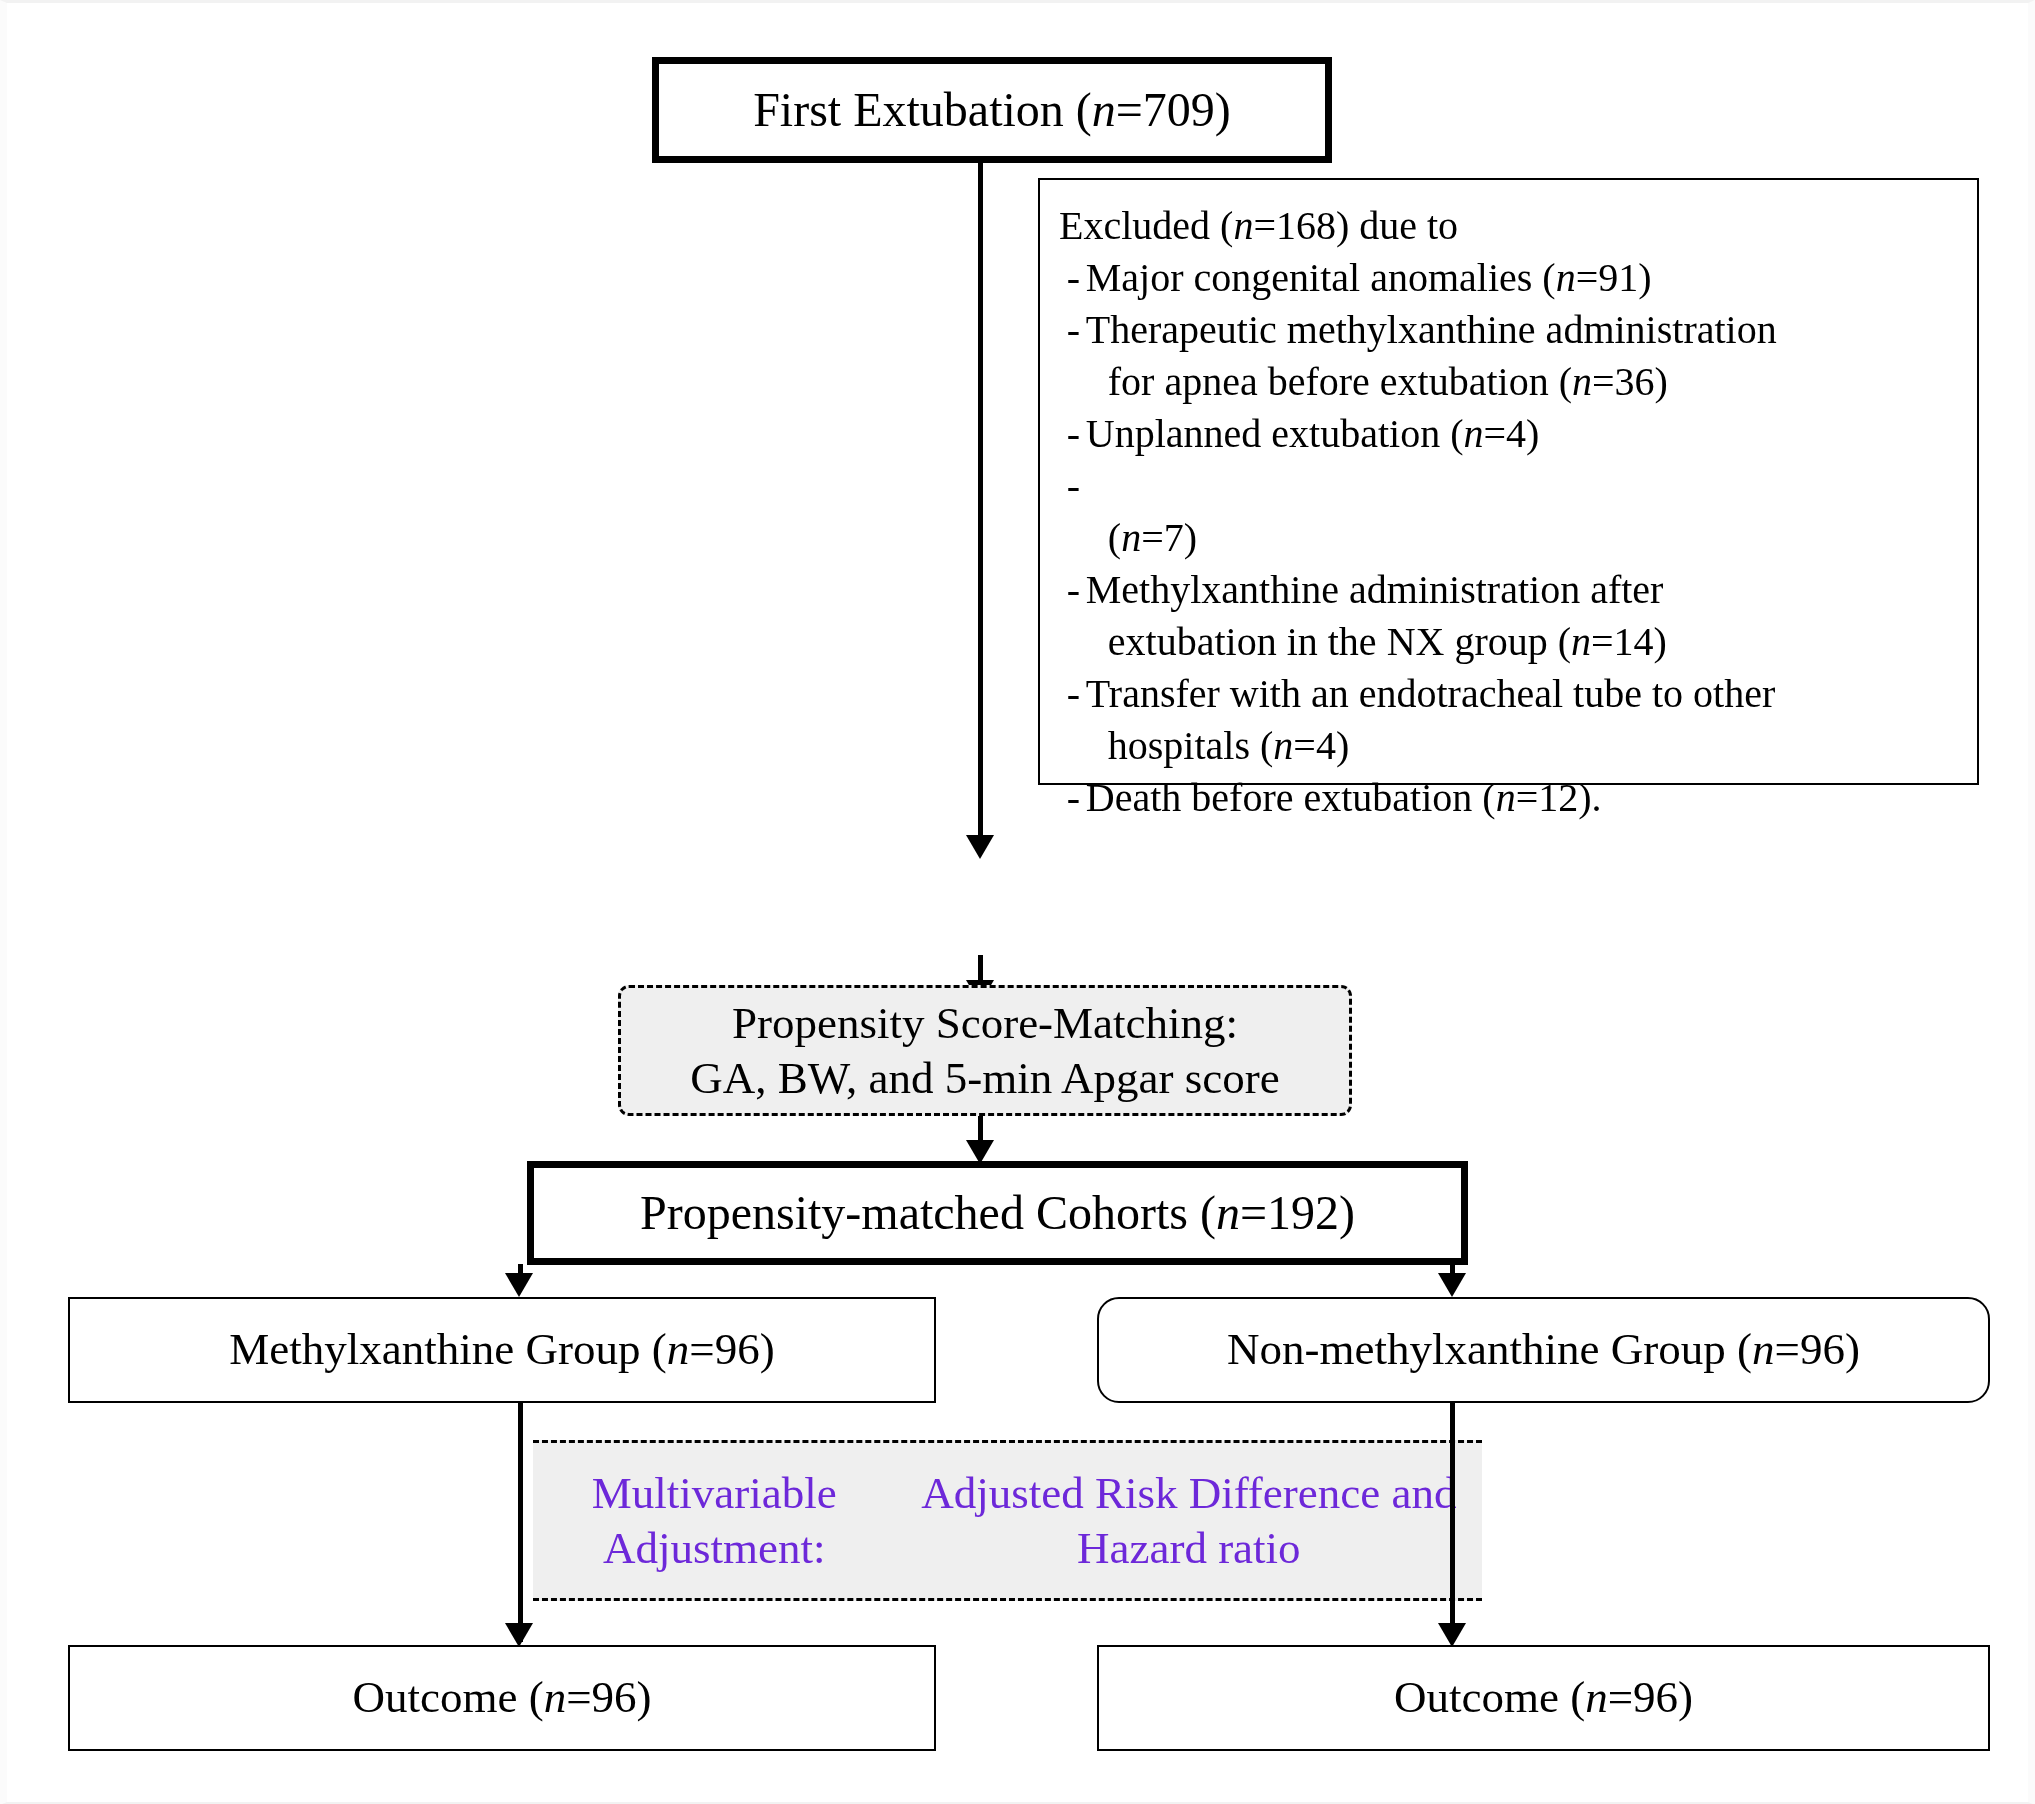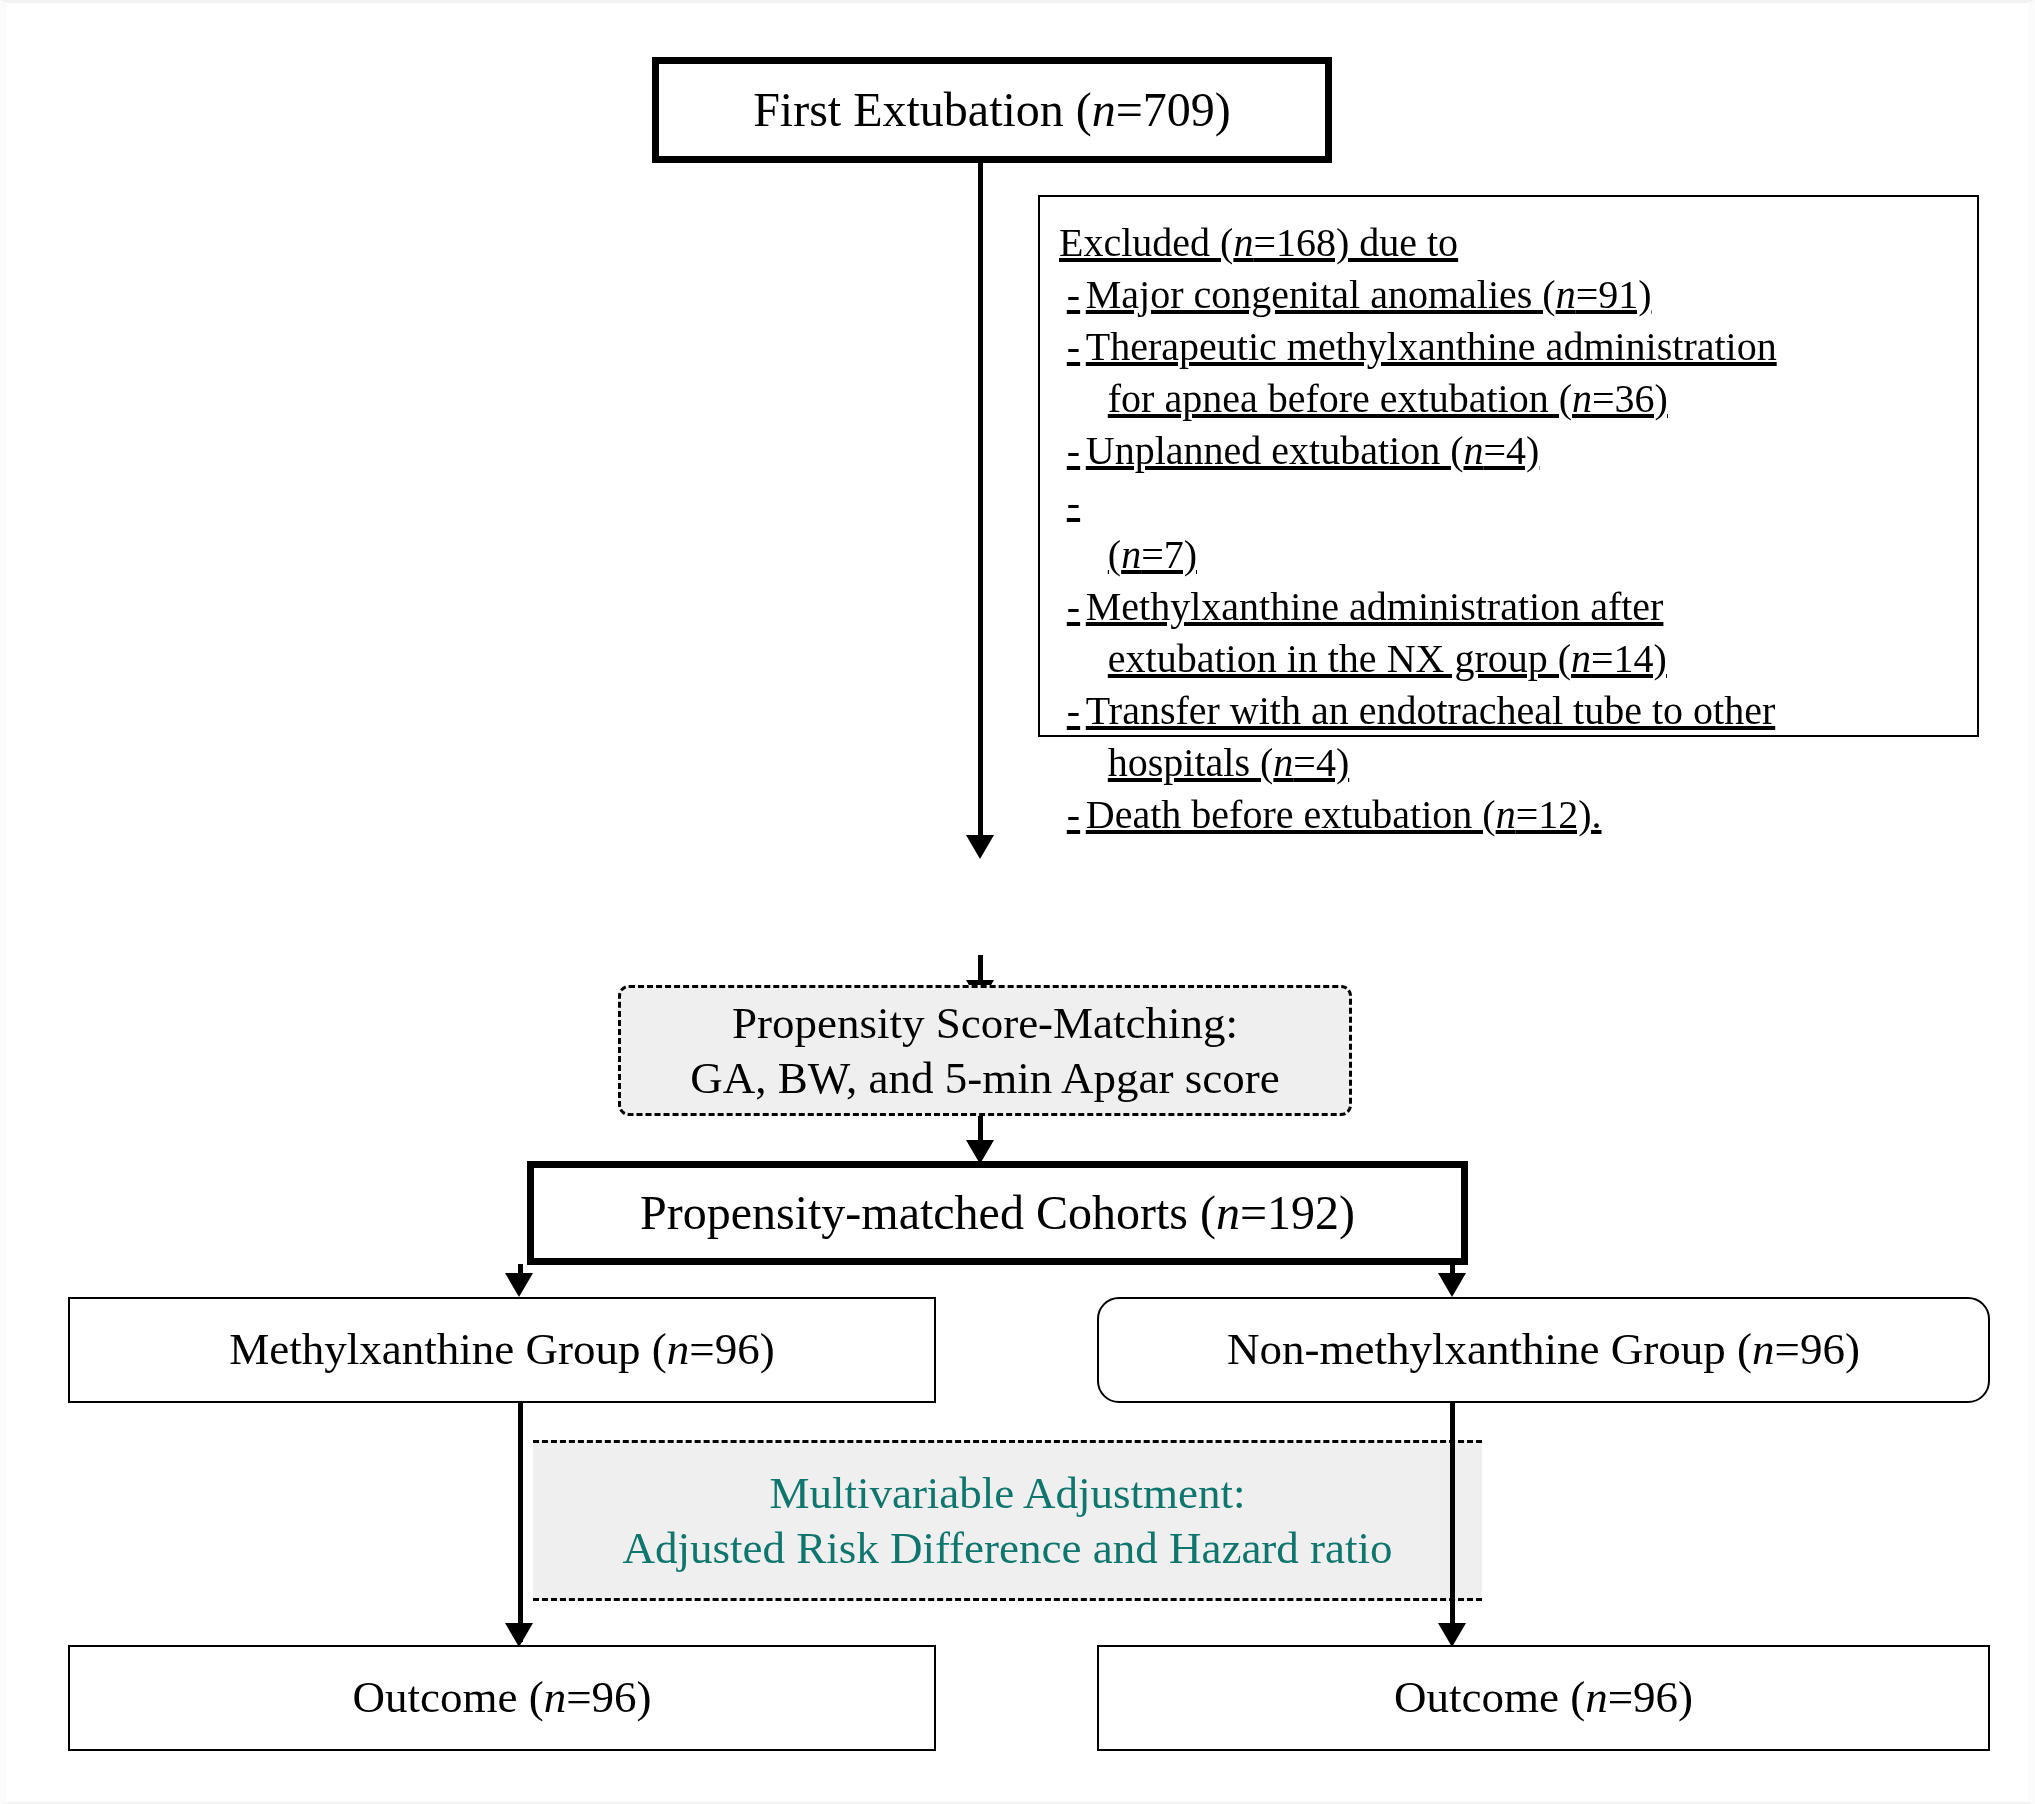--- a/index.html
+++ b/index.html
@@ -62,25 +62,25 @@
   
   .band-dashed {
     position: absolute;
     box-sizing: border-box;
     background: #efefef;
     border-top: 3.3px dashed #000000;
     border-bottom: 3.3px dashed #000000;
     border-left: 0;
     border-right: 0;
     display: flex;
-    flex-direction: column;
+    flex-direction: row;
     align-items: center;
-    justify-content: center;
+    justify-content: space-between;
     text-align: center;
-    color: #0f766e;
+    color: #6d28d9;
     line-height: 1.22;
   }
 
   .excl-box {
     position: absolute;
     box-sizing: border-box;
     background: #ffffff;
     border: 2.8px solid #000000;
     color: #000000;
     padding: 20px 16.7px 11px 19px;
@@ -129,21 +129,21 @@
 
   <div class="node node-thick t-big" style="left:640px; top:57px; width:680px; height:106px;">
     <span>
       <span>First Extubation (</span><span class="ital">n</span><span>=709)</span>
     </span>
   </div>
 
   <div class="line vline" style="left:978px; top:163px; height:680px;"></div>
   <div class="arrowhead" style="left:966px; top:835px;"></div>
 
-  <div class="excl-box" style="left:1038px; top:195px; width:941px; height:542px;text-decoration:underline;">
+  <div class="excl-box" style="left:1038px; top:178px; width:941px; height:607px;">
 
     <div class="excl-head"><span>Excluded (</span><span class="ital">n</span><span>=168) due to</span></div>
 
     <div class="excl-item">
       <span class="excl-dash">-</span>
       <span class="excl-text"><span>Major congenital anomalies (</span><span class="ital">n</span><span>=91)</span></span>
     </div>
 
     <div class="excl-item">
       <span class="excl-dash">-</span>

